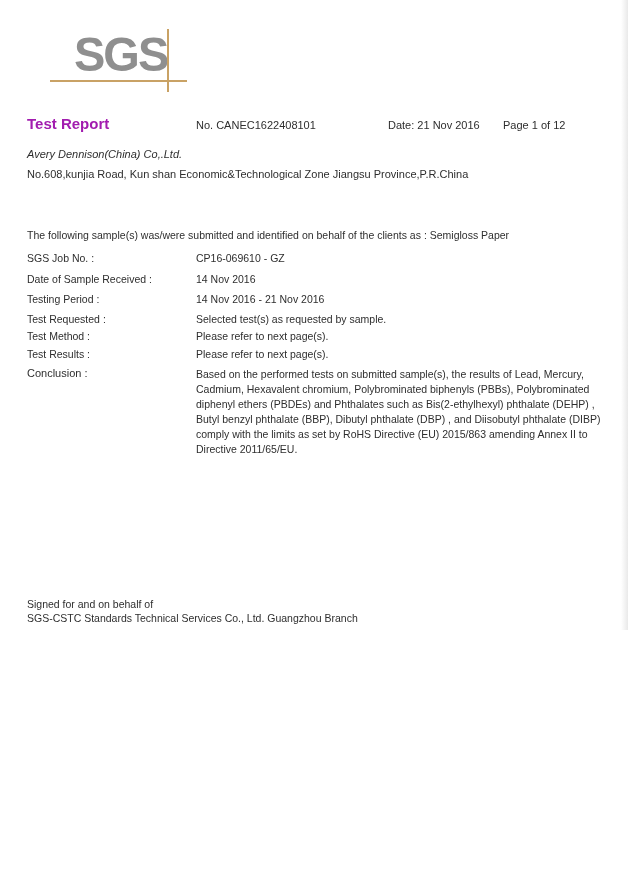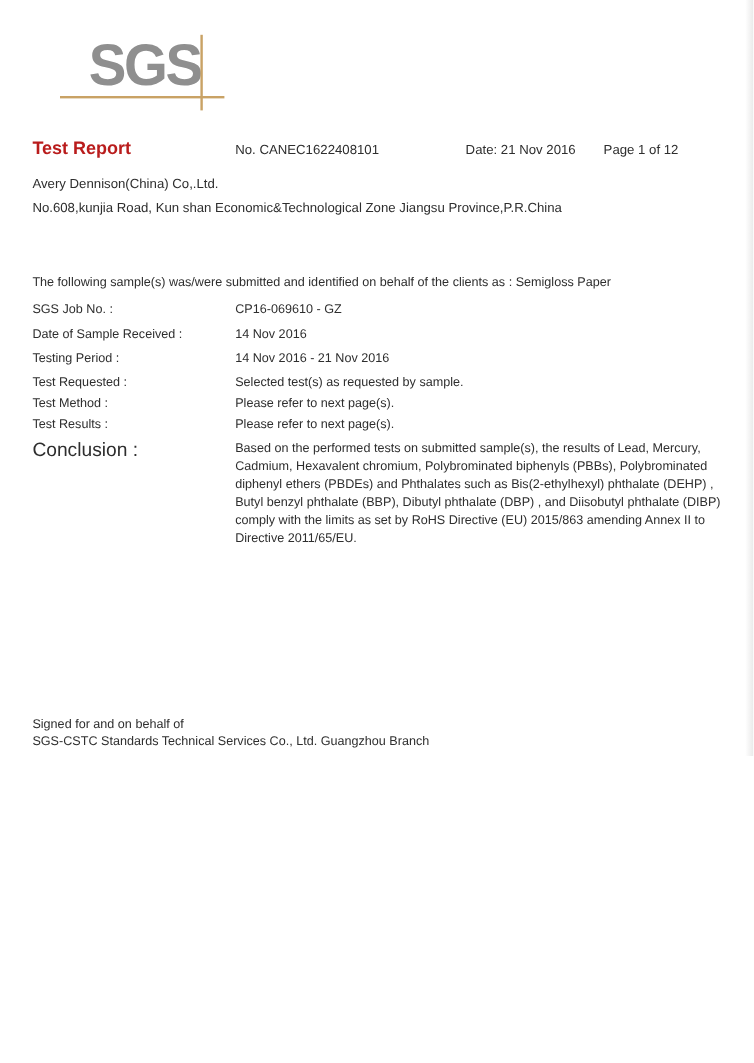--- a/index.html
+++ b/index.html
@@ -7,33 +7,33 @@
     position:relative;width:628px;height:630px;background:#fff;overflow:hidden;
     font-family:"Liberation Sans", sans-serif;color:#2e2e2e;
   }
   .abs{position:absolute;}
   
   .sgs-logo{left:74px;top:30px;font-weight:700;font-size:47px;letter-spacing:-2px;
     color:#8f8f8f;line-height:1;transform:scaleY(1.04);}
   .logo-hline{left:50px;top:80px;width:137px;height:2px;background:#c9a265;}
   .logo-vline{left:167px;top:29px;width:2px;height:63px;background:#c9a265;}
   
-  .rpt-title{left:27px;top:115px;font-size:15px;font-weight:700;color:#b91c1c;}
+  .rpt-title{left:27px;top:115px;font-size:15px;font-weight:700;color:#a21caf;}
   .rpt-no{left:196px;top:119px;font-size:11px;}
   .rpt-date{left:388px;top:119px;font-size:11px;}
   .rpt-page{left:503px;top:119px;font-size:11px;}
   
-  .client-name{left:27px;top:148px;font-size:11px;}
+  .client-name{left:27px;top:148px;font-size:11px;font-style:italic;}
   .client-addr{left:27px;top:168px;font-size:11px;}
   
   .intro{left:27px;top:229px;font-size:10.5px;}
   .info-label{left:27px;font-size:10.5px;}
   .info-value{left:196px;font-size:10.5px;}
   .r0{top:252px;} .r1{top:273px;} .r2{top:293px;text-align:center;} .r3{top:313px;text-align:center;} .r4{top:330px;} .r5{top:348px;}
-  .concl-label{left:27px;top:367px;font-size:16px;}
+  .concl-label{left:27px;top:367px;font-size:11px;}
   .concl-text{left:196px;top:367px;width:405px;font-size:10.5px;line-height:15px;}
   
   .sig-behalf{left:27px;top:597px;font-size:10.5px;line-height:14px;}
   .sig-svg{left:40px;top:652px;}
   .sig-rule{left:28px;top:709px;width:148px;height:2px;background:#161616;}
   .sig-name{left:28px;top:714px;font-size:10.5px;}
   .sig-role{left:28px;top:729px;font-size:10.5px;}
   
   .disclaimer{left:150px;top:770px;width:466px;font-size:5.5px;line-height:5.3px;
     text-align:justify;color:#3c3c3c;}

